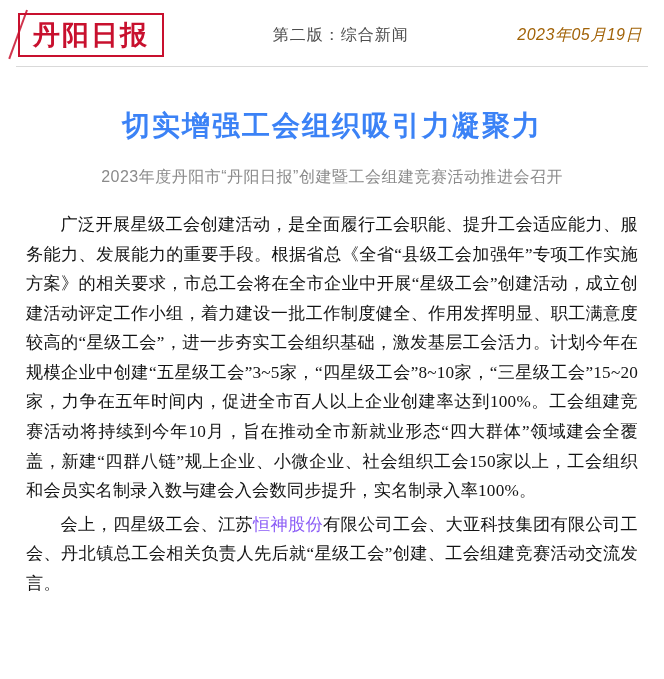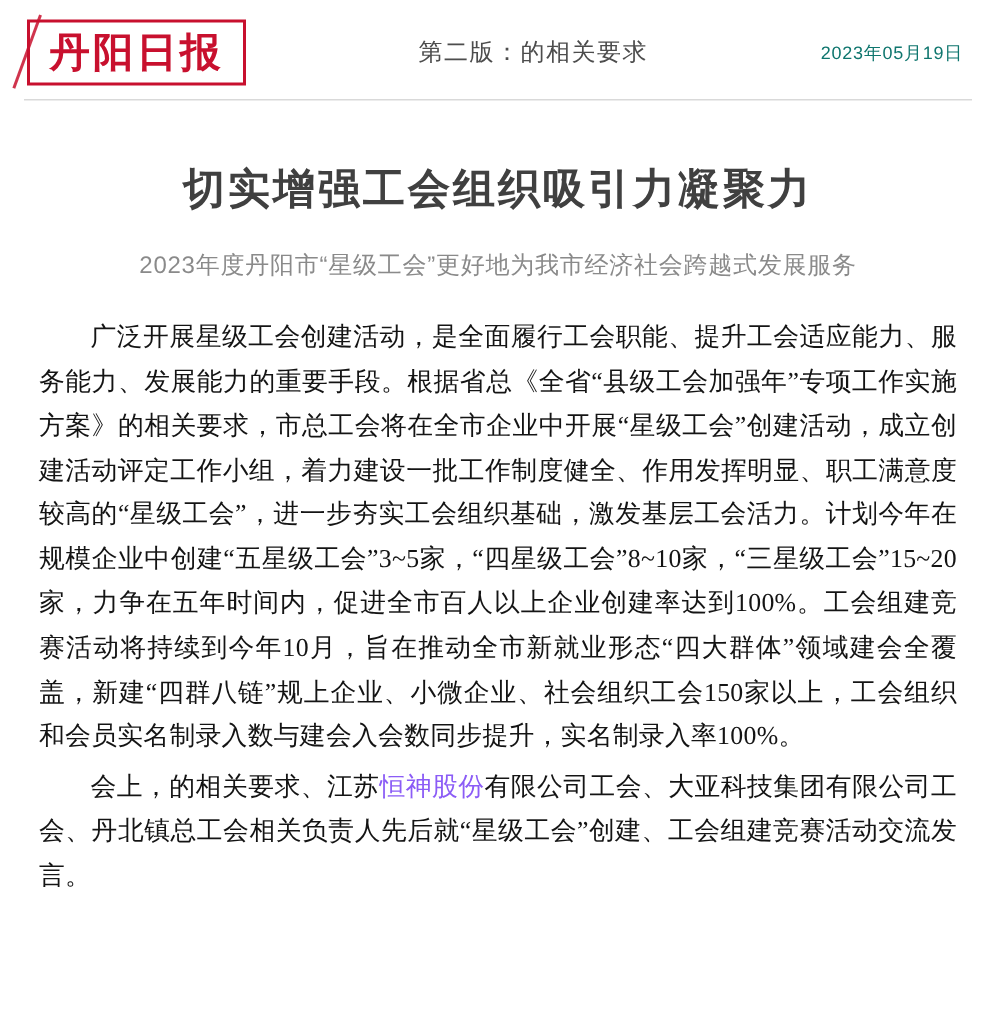--- a/index.html
+++ b/index.html
@@ -68,42 +68,43 @@
   .edition {
     flex: 1 1 auto;
     text-align: center;
     font-size: 16px;
     color: #4d4d4d;
     letter-spacing: 1px;
     font-family: "Liberation Sans", "DejaVu Sans", sans-serif;
   }
   .pubdate {
     flex: 0 0 auto;
-    font-size: 12px;
-    color: #0f766e;
+    font-size: 16px;
+    color: #a16207;
     letter-spacing: 0.5px;
     font-family: "Liberation Sans", "DejaVu Sans", sans-serif;
     padding-right: 4px;
+    font-style: italic;
   }
   .rule {
     height: 1px;
     background: #d9d9d9;
     margin: 0 16px;
   }
   
   .article {
     padding: 0 26px;
     box-sizing: border-box;
   }
   .headline {
     text-align: center;
     font-size: 28px;
     font-weight: bold;
     letter-spacing: 2px;
-    color: #404040;
+    color: #3b82f6;
     margin: 40px 0 0 0;
     font-family: "Liberation Sans", "DejaVu Sans", sans-serif;
   }
   .subhead {
     text-align: center;
     font-size: 16px;
     color: #8a8a8a;
     letter-spacing: 0.5px;
     margin: 22px 0 0 0;
     font-family: "Liberation Sans", "DejaVu Sans", sans-serif;
@@ -129,29 +130,29 @@
 <body>
 
 <div class="page">
 
   <div class="masthead">
     <div class="logo-box">
       <span class="logo-art"></span>
       <span class="logo-slash"></span>
       <span class="logo-text">丹阳日报</span>
     </div>
-    <div class="edition">第二版：的相关要求</div>
+    <div class="edition">第二版：综合新闻</div>
     <div class="pubdate">2023年05月19日</div>
   </div>
 
   <div class="rule"></div>
 
   <div class="article">
     <h1 class="headline">切实增强工会组织吸引力凝聚力</h1>
-    <div class="subhead">2023年度丹阳市“星级工会”更好地为我市经济社会跨越式发展服务</div>
+    <div class="subhead">2023年度丹阳市“丹阳日报”创建暨工会组建竞赛活动推进会召开</div>
 
     <div class="body">
       <p class="para">广泛开展星级工会创建活动，是全面履行工会职能、提升工会适应能力、服务能力、发展能力的重要手段。根据省总《全省“县级工会加强年”专项工作实施方案》的相关要求，市总工会将在全市企业中开展“星级工会”创建活动，成立创建活动评定工作小组，着力建设一批工作制度健全、作用发挥明显、职工满意度较高的“星级工会”，进一步夯实工会组织基础，激发基层工会活力。计划今年在规模企业中创建“五星级工会”3~5家，“四星级工会”8~10家，“三星级工会”15~20家，力争在五年时间内，促进全市百人以上企业创建率达到100%。工会组建竞赛活动将持续到今年10月，旨在推动全市新就业形态“四大群体”领域建会全覆盖，新建“四群八链”规上企业、小微企业、社会组织工会150家以上，工会组织和会员实名制录入数与建会入会数同步提升，实名制录入率100%。</p>
-      <p class="para"><span>会上，的相关要求、江苏</span><span class="inline-red">恒神股份</span><span>有限公司工会、大亚科技集团有限公司工会、丹北镇总工会相关负责人先后就“星级工会”创建、工会组建竞赛活动交流发言。</span></p>
+      <p class="para"><span>会上，四星级工会、江苏</span><span class="inline-red">恒神股份</span><span>有限公司工会、大亚科技集团有限公司工会、丹北镇总工会相关负责人先后就“星级工会”创建、工会组建竞赛活动交流发言。</span></p>
     </div>
   </div>
 
 </div>
 
 </body></html>

